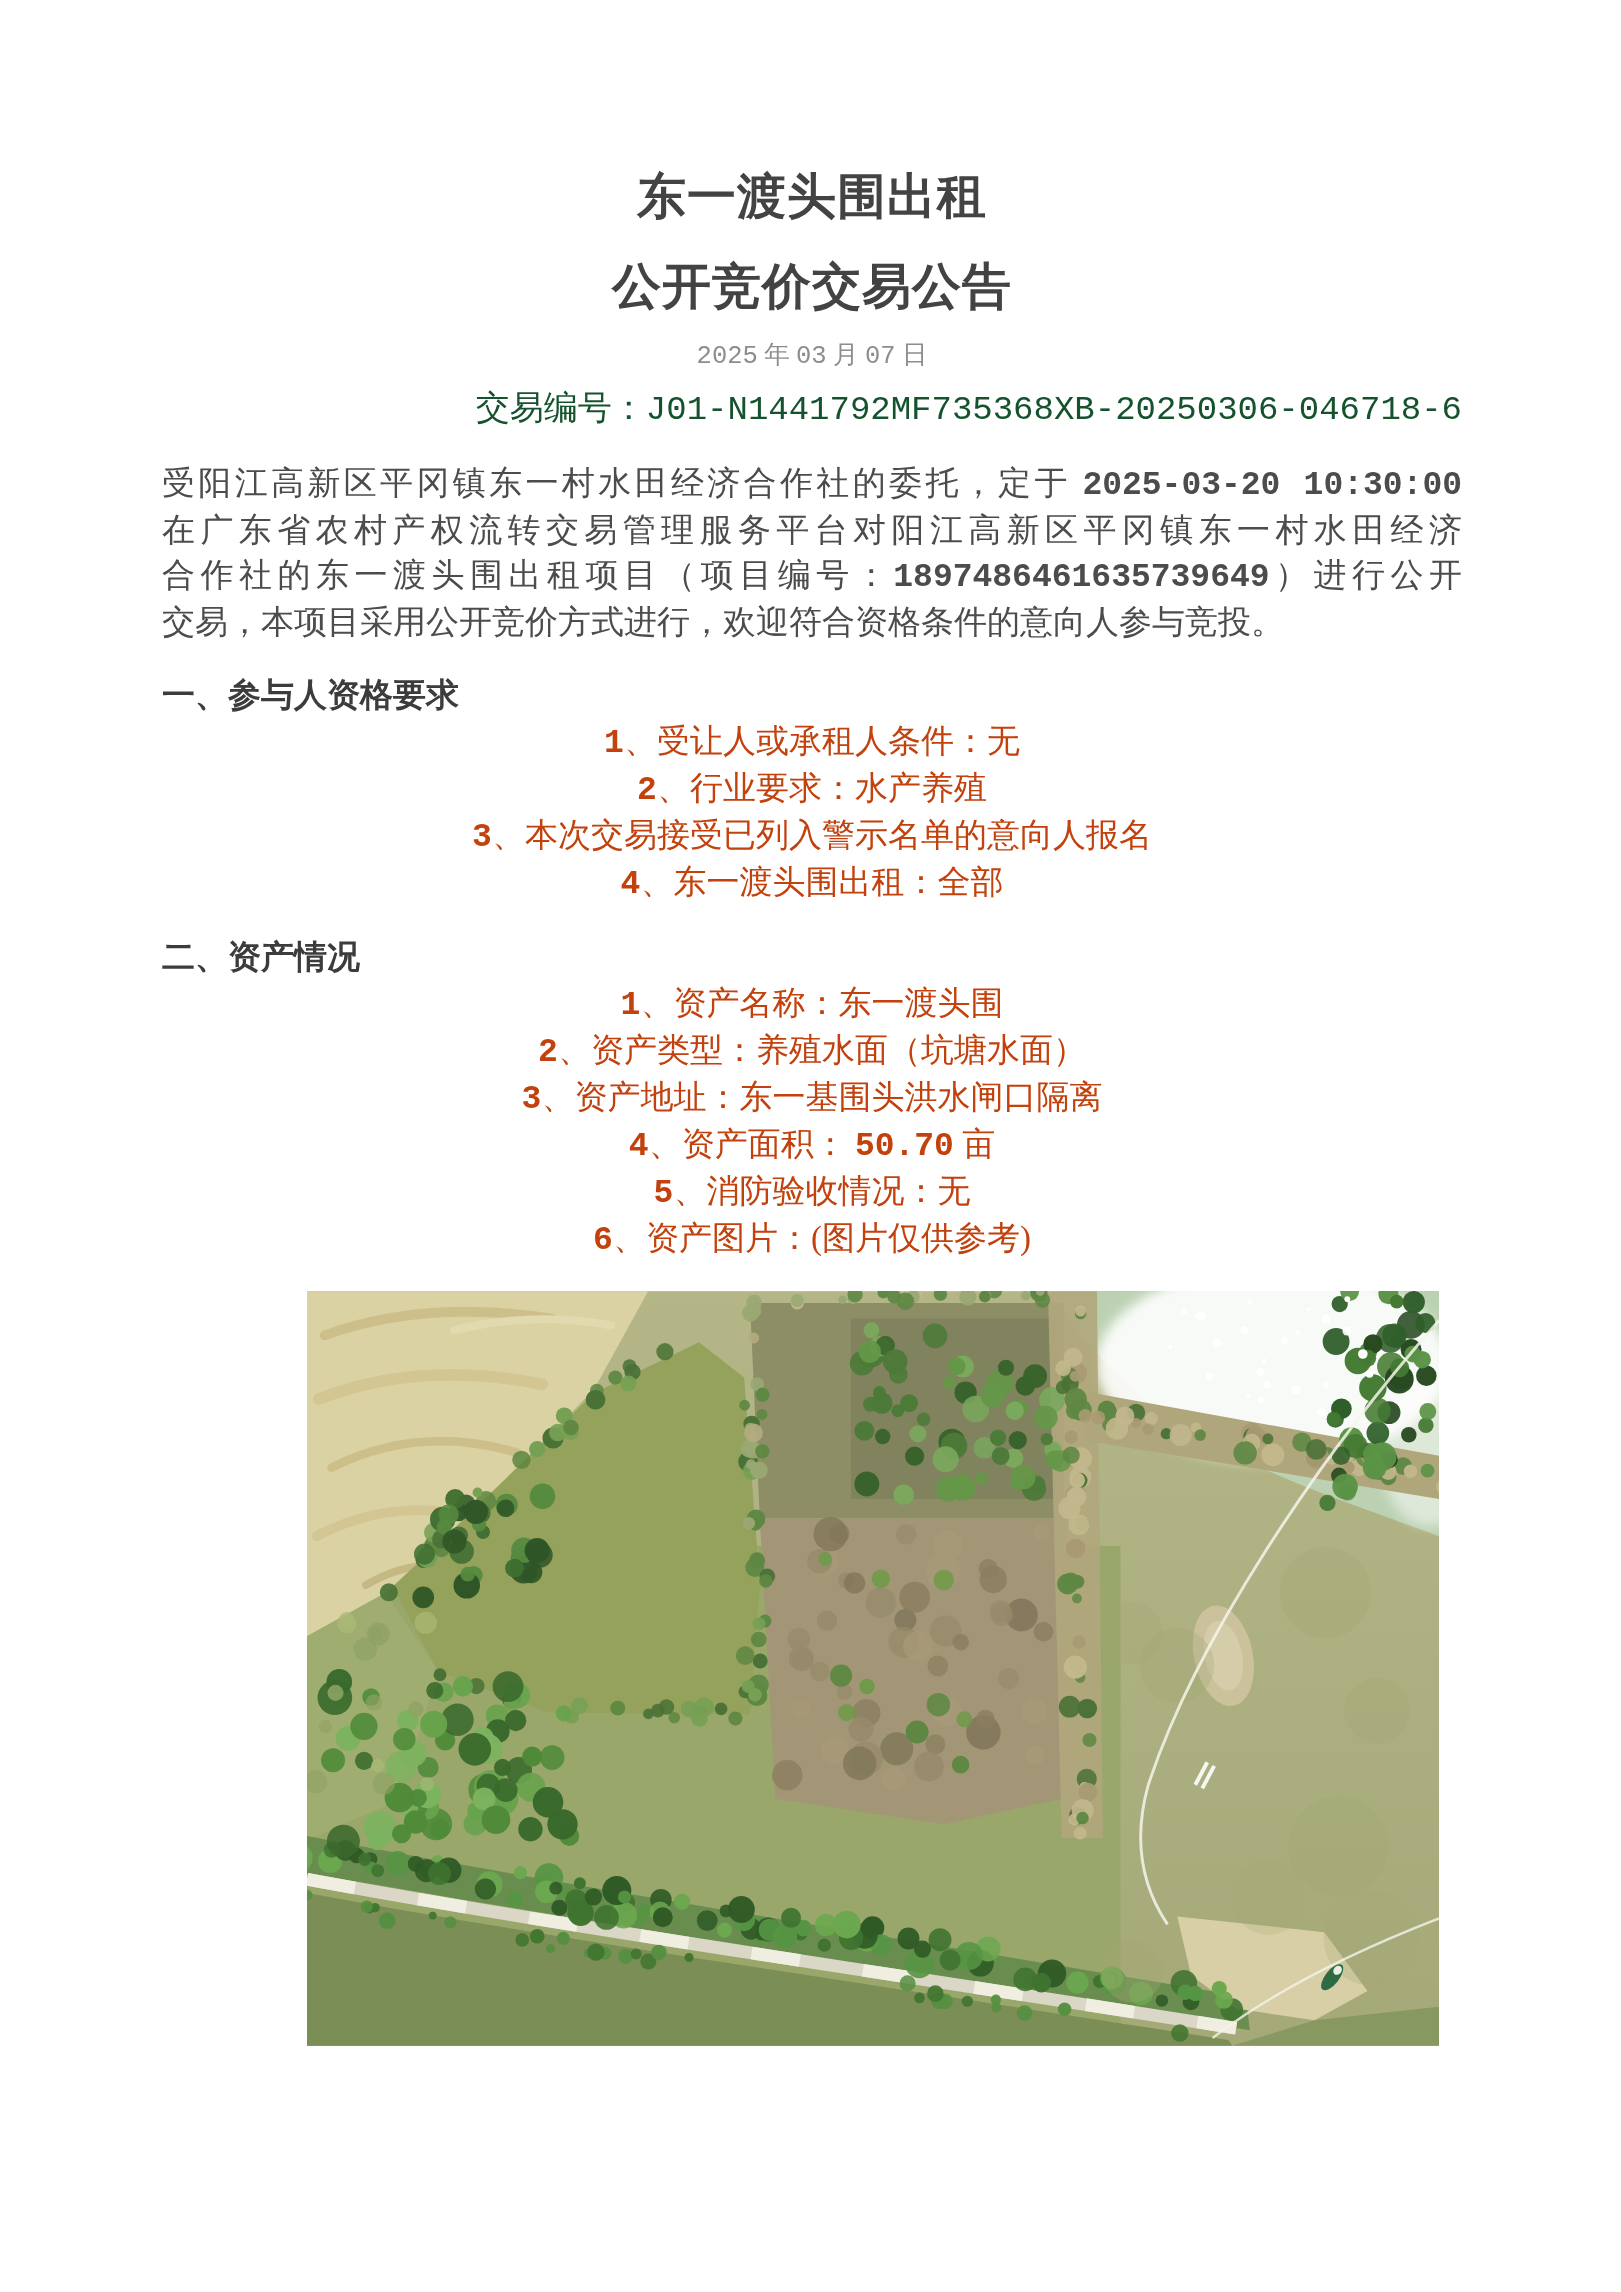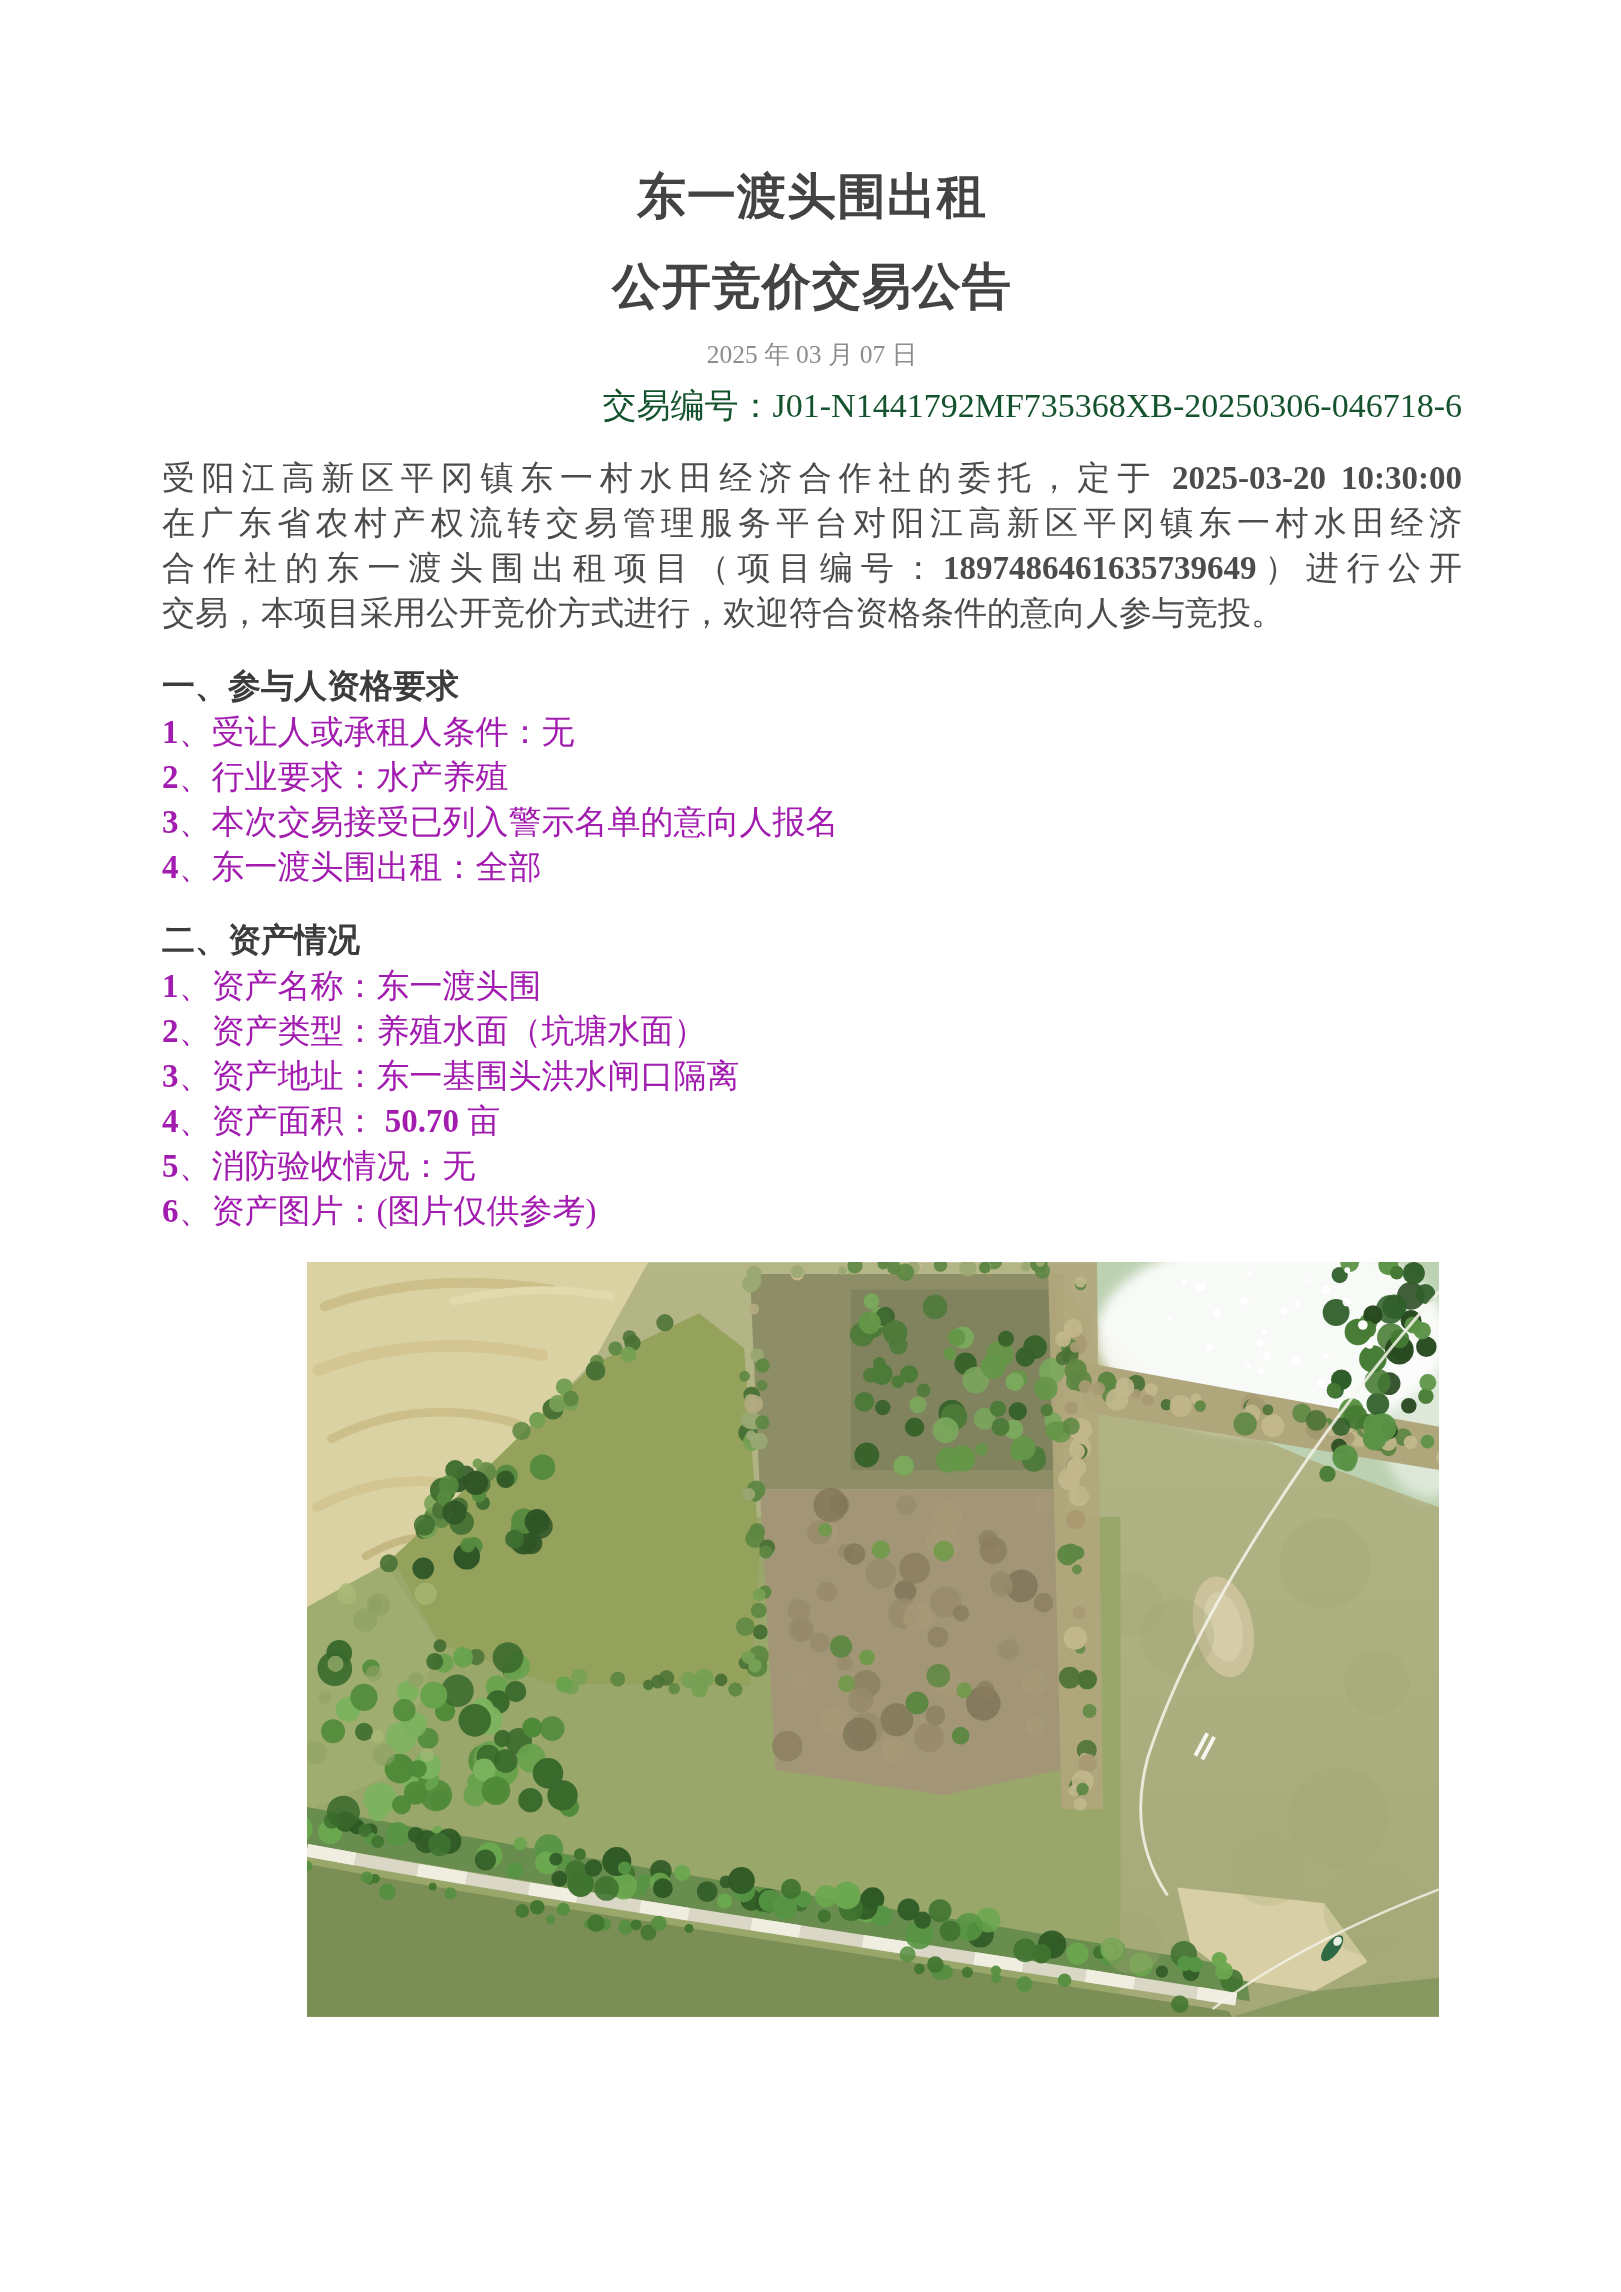--- a/index.html
+++ b/index.html
@@ -22,22 +22,22 @@
     margin-top:11px;font-size:34px;line-height:47px;text-align:right;color:#14532d;
   }
   .intro{margin-top:27px;}
   .intro-line{
     font-size:33px;line-height:45px;color:#4c4c4c;text-align:justify;
   }
   .intro-line.just{text-align-last:justify;}
   .sec-heading{
     margin-top:27.4px;font-size:33px;line-height:47px;font-weight:bold;color:#3c3c3c;
   }
-  .item{font-size:33px;line-height:45px;color:#a21caf;}
-  .num{font-family:Liberation Serif, serif;}
+  .item{font-size:33px;line-height:45px;color:#c2410c;text-align:center;}
+  .num{font-family:Liberation Mono, monospace;}
   .b{font-weight:bold;}
   .photo-wrap{
     margin:27.4px 0 0 145px;width:1132px;height:755px;line-height:0;
   }
   svg{display:block;}
 </style>
 </head>
 <body>
 
 <div class="content">

